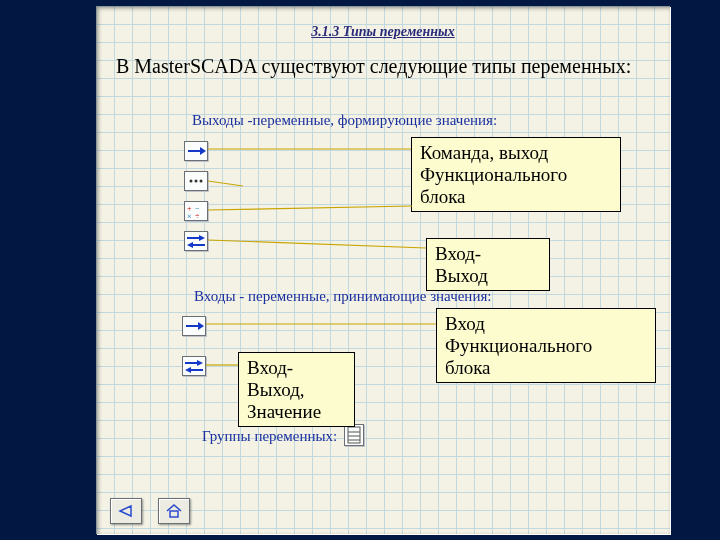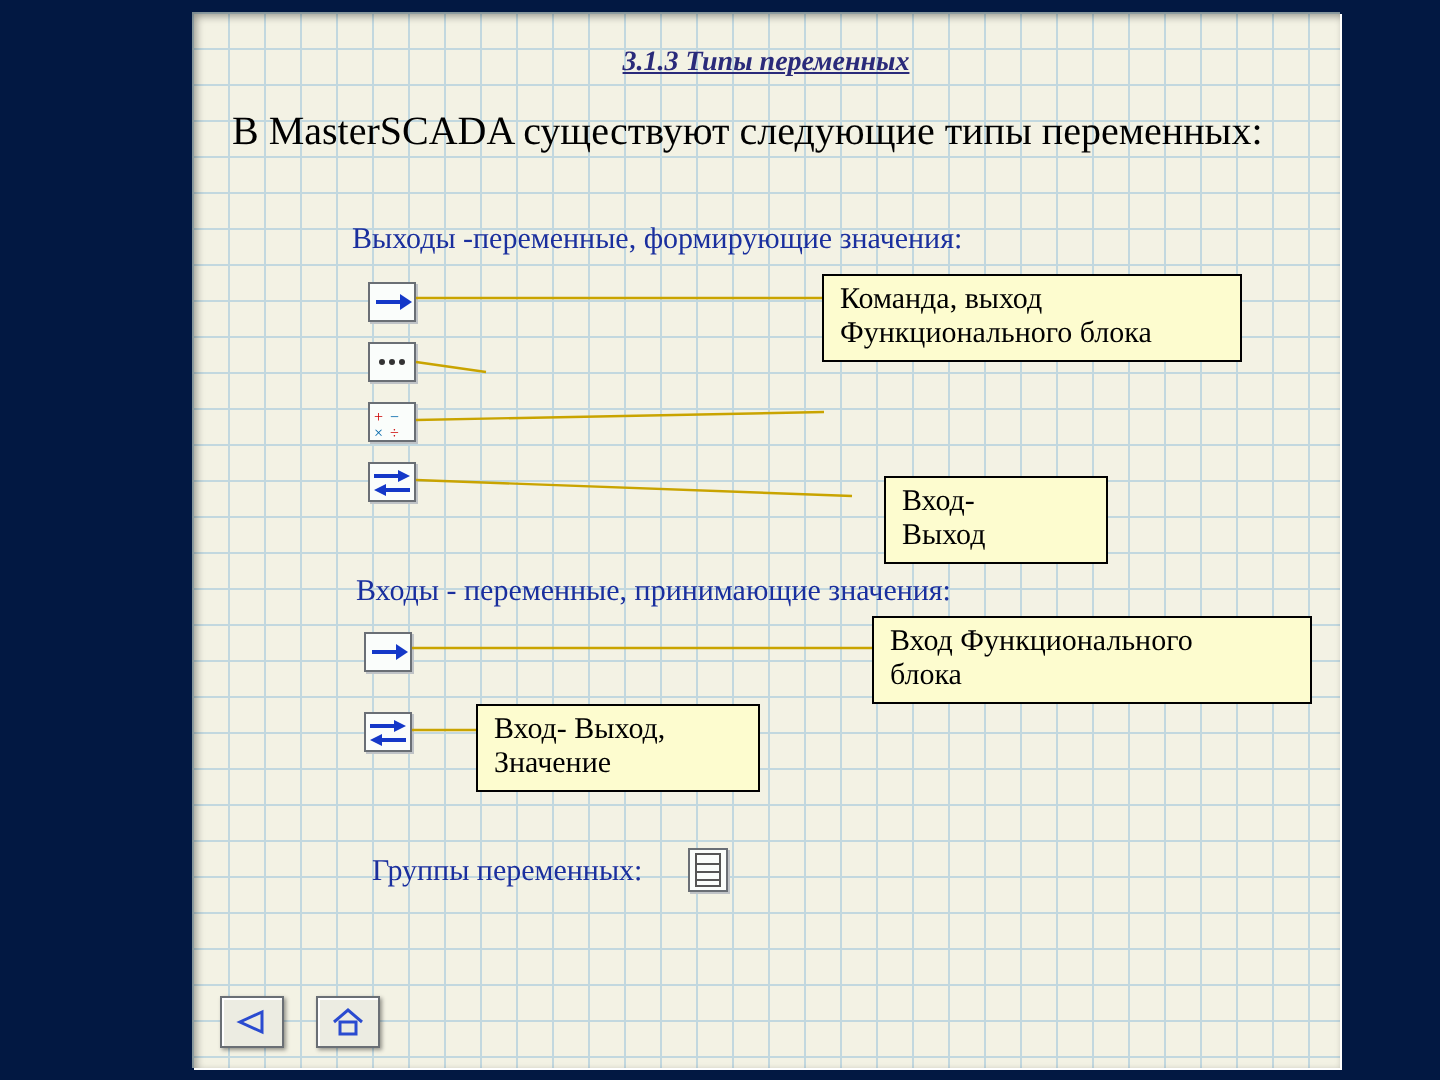--- a/index.html
+++ b/index.html
@@ -37,40 +37,41 @@
   .intro{
     position:absolute;
     left:20px; top:49px;
     font-size:20px;
     color:#000;
   }
   .subhead{
     position:absolute;
     color:#1a2f9e;
     font-size:15px;
+    margin-left:16px;
   }
   .sub1{left:80px; top:106px;}
   .sub2{left:82px; top:282px;}
   .sub3{left:90px; top:422px; font-size:15px;}
   
   .ico{
     position:absolute;
     width:22px;height:18px;
     background:#fafdfb;
     border:1px solid #6a6f75;
     box-shadow:1px 1px 0 #bfc3c7;
   }
   .ico svg{display:block;}
   .callout{
     position:absolute;
     background:#fdfccf;
     border:1px solid #000;
     line-height:1.15;
     padding:4px 23px 3px 8px;
-    font-size:15px;
+    font-size:19px;
     box-sizing:border-box;
   }
   .lead{
     position:absolute;
     stroke:#c9a400;
     stroke-width:1.2;
     fill:none;
   }
   
   .nav{
@@ -149,28 +150,28 @@
         <rect x="3" y="2" width="12" height="16" fill="none" stroke="#555"></rect>
         <line x1="3" y1="7" x2="15" y2="7" stroke="#555"></line>
         <line x1="3" y1="11" x2="15" y2="11" stroke="#555"></line>
         <line x1="3" y1="15" x2="15" y2="15" stroke="#555"></line>
       </svg>
   </div>
 
   <div class="callout" style="left:315px;top:131px;width:210px">
     <span>Команда, выход Функционального блока</span>
   </div>
-  <div class="callout" style="left:346px;top:232px;width:112px">
+  <div class="callout" style="left:330px;top:232px;width:124px">
     <span>Вход- Выход</span>
   </div>
 
   <div class="callout" style="left:340px;top:302px;width:220px">
     <span>Вход Функционального блока</span>
   </div>
-  <div class="callout" style="left:142px;top:346px;width:142px">
+  <div class="callout" style="left:142px;top:346px;width:117px">
     <span>Вход- Выход, Значение</span>
   </div>
 
   <svg class="lead" style="left:0;top:0;position:absolute" width="574" height="528">
 
     <line x1="112" y1="143" x2="315" y2="143"></line>
 
     <line x1="112" y1="175" x2="147" y2="180"></line>
 
     <line x1="112" y1="204" x2="316" y2="200"></line>

